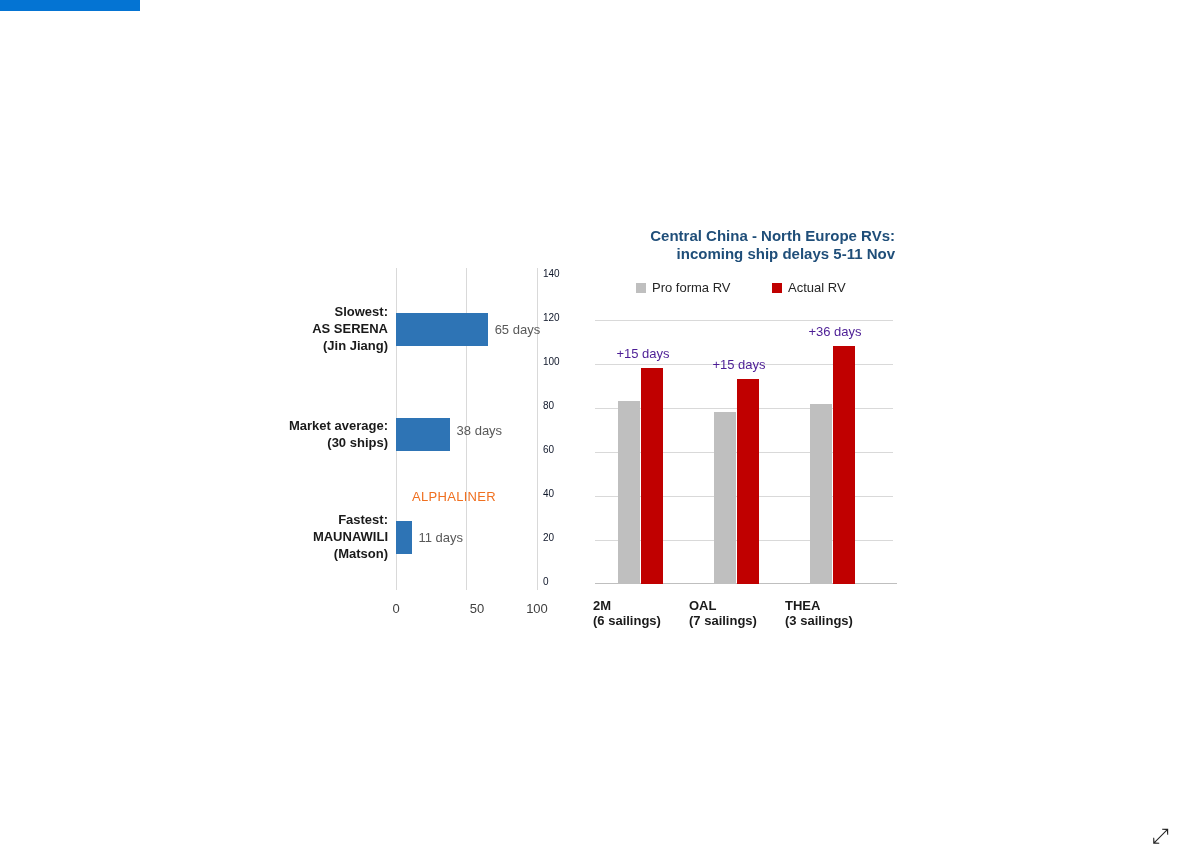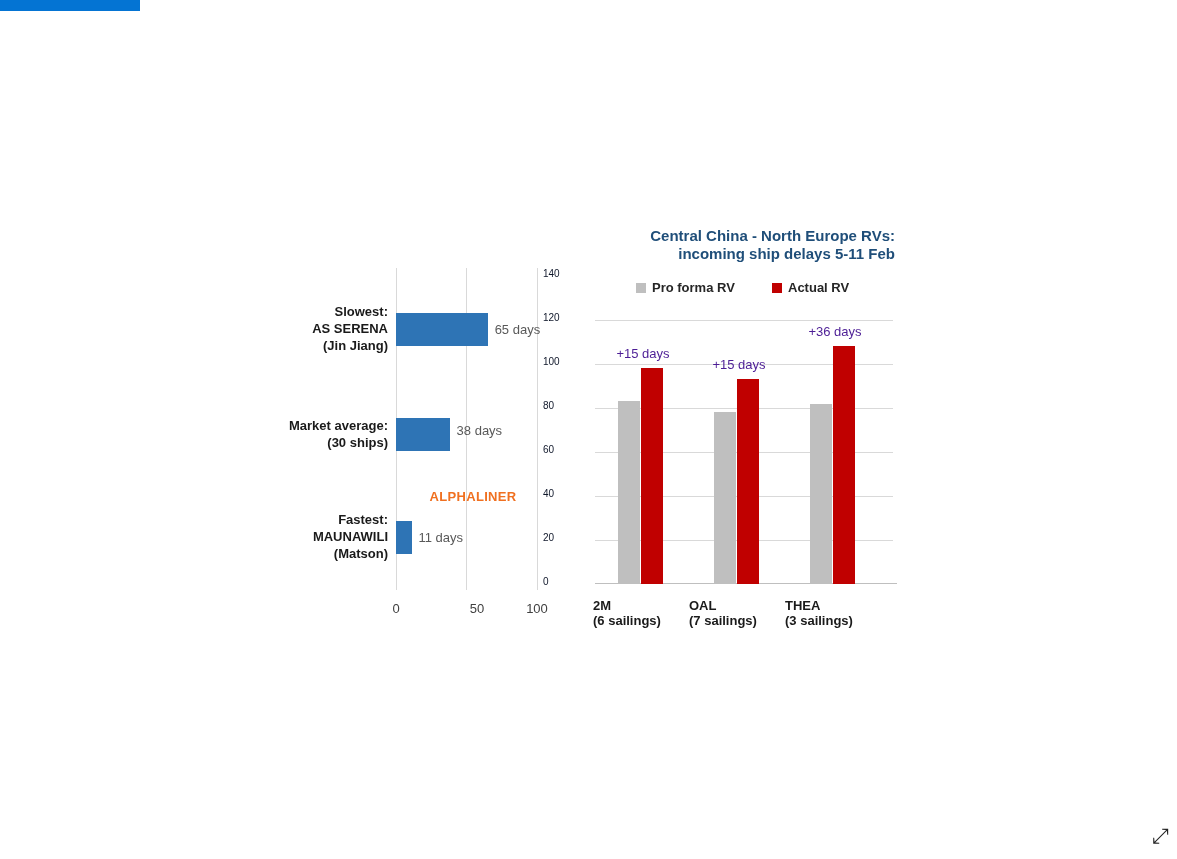--- a/index.html
+++ b/index.html
@@ -15,22 +15,22 @@
   .grid-v{position:absolute;top:0;width:1px;background:#d9d9d9;}
   .grid-h{position:absolute;left:0;height:1px;background:#d9d9d9;}
   .axis-x{position:absolute;left:0;height:1px;background:#bfbfbf;}
   .bar{position:absolute;}
   .cat-label{position:absolute;font-size:13px;font-weight:bold;color:#1a1a1a;line-height:17px;text-align:right;white-space:pre-line;}
   .val-label{position:absolute;font-size:13px;color:#595959;white-space:nowrap;}
   .tick-label{position:absolute;font-size:13px;color:#404040;text-align:center;}
   .ytick-label{position:absolute;font-size:10px;color:#0f172a;text-align:left;}
   .xgroup-label{position:absolute;font-size:13px;font-weight:bold;color:#1a1a1a;line-height:15px;text-align:left;white-space:pre-line;}
   .annotation{position:absolute;font-size:13px;color:#4c1d95;text-align:center;white-space:nowrap;}
-  .watermark{position:absolute;left:412px;top:489px;width:122px;text-align:center;font-size:13px;font-weight:bold;letter-spacing:0.3px;}
-  .legend{position:absolute;left:0;top:280px;width:1177px;height:16px;font-size:13px;color:#262626;font-weight:bold;}
+  .watermark{position:absolute;left:412px;top:489px;width:122px;font-size:13px;font-weight:normal;letter-spacing:0.3px;}
+  .legend{position:absolute;left:0;top:280px;width:1177px;height:16px;font-size:13px;color:#262626;}
   .legend-item{position:absolute;display:flex;align-items:center;gap:6px;}
   .swatch{display:inline-block;width:10px;height:10px;}
   .expand{position:absolute;left:1152px;top:824px;font-size:21px;color:#222222;cursor:pointer;line-height:24px;}
 </style>
 </head>
 <body>
 
 <div class="canvas">
 
   <div class="topbar" style="background: rgb(4, 116, 211);"></div>
@@ -55,21 +55,21 @@
       <div class="bar" style="left: 0px; top: 253px; width: 15.51px; height: 33px; background: rgb(46, 116, 181);"></div>
       <div class="cat-label" style="left: -141px; width: 133px; top: 243px;">Fastest:
 MAUNAWILI
 (Matson)</div>
       <div class="val-label" style="left: 22.51px; top: 261.5px;">11 days</div>
     </div>
 
   <div class="watermark" style="color: rgb(240, 112, 32);">ALPHALINER</div>
 
   <h2 class="title title-right" style="color: rgb(31, 78, 121);">Central China - North Europe RVs:
-incoming ship delays 5-11 Feb</h2>
+incoming ship delays 5-11 Nov</h2>
 
   <div class="legend">
     <span class="legend-item" style="left:636px;top:0;">
       <span class="swatch" id="swatch-proforma" style="background: rgb(191, 191, 191);"></span>
       <span>Pro forma RV</span>
     </span>
     <span class="legend-item" style="left:772px;top:0;">
       <span class="swatch" id="swatch-actual" style="background: rgb(192, 0, 0);"></span>
       <span>Actual RV</span>
     </span>

